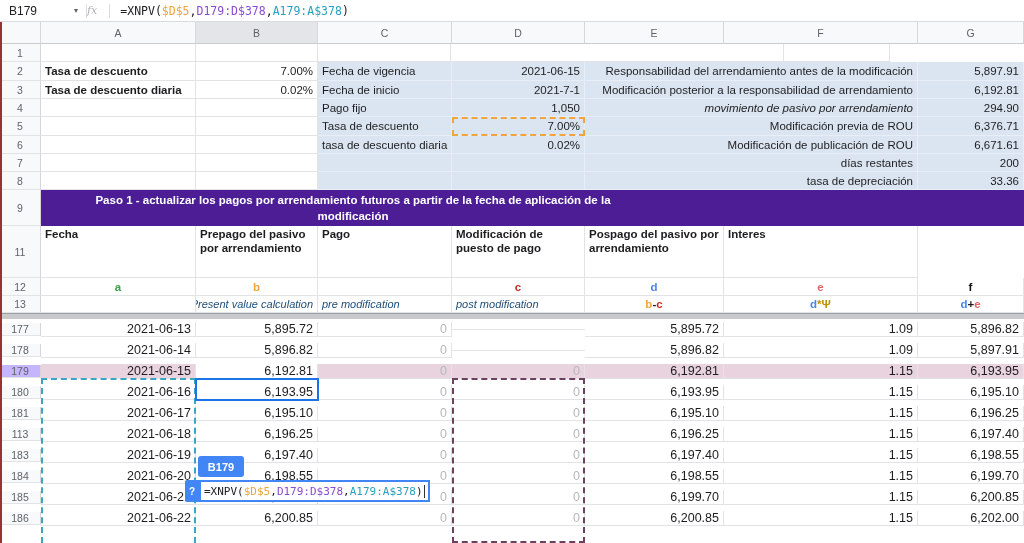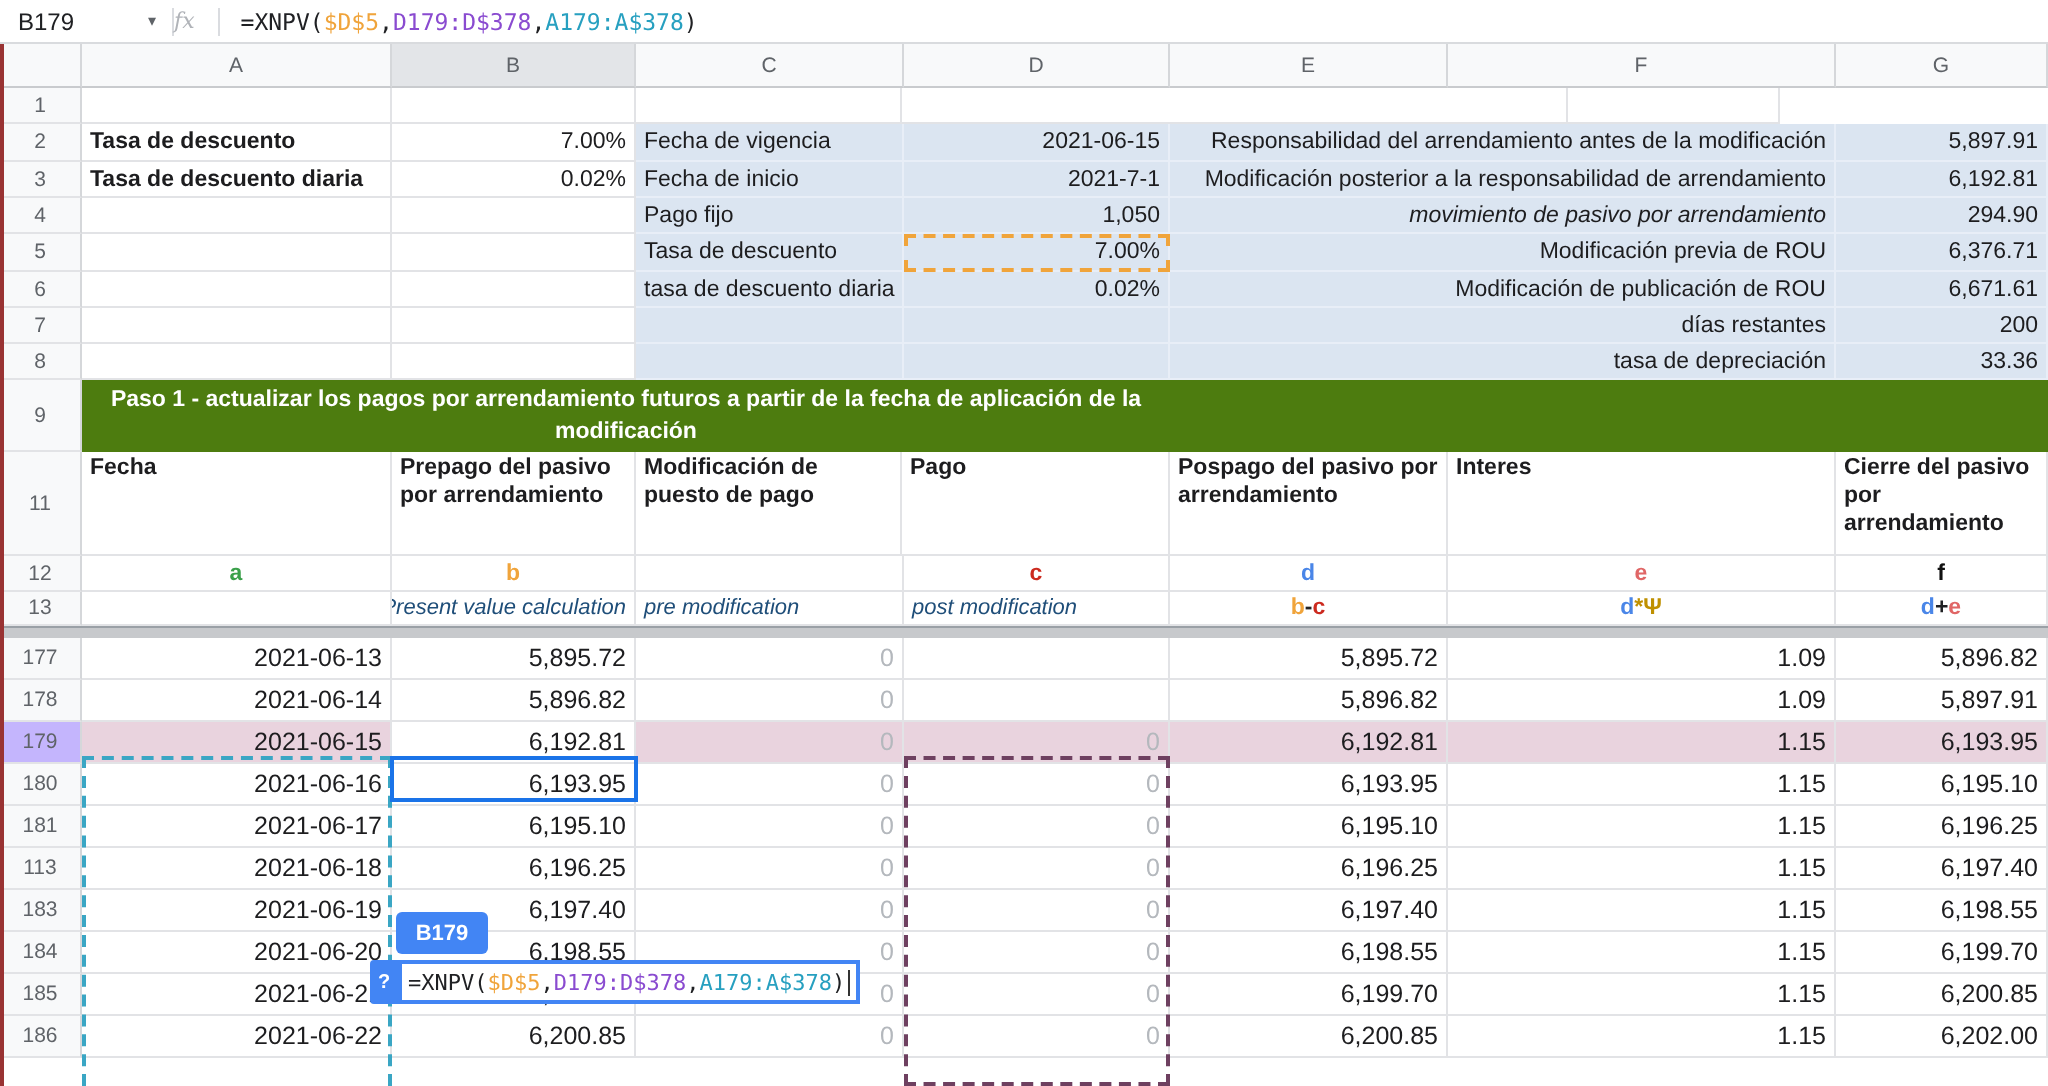--- a/index.html
+++ b/index.html
@@ -41,29 +41,29 @@
   .blue{background:#dbe5f1;border-right-color:#e8eef7;border-bottom-color:#e8eef7;}
   .it{font-style:italic}
   .hdr{font-weight:bold;align-items:flex-start;padding-top:2px;line-height:1.2;white-space:normal;font-size:11.5px;}
   .ltr{justify-content:center;font-weight:bold;font-size:11.5px;}
   .sub{font-style:italic;color:#1f4e79;font-size:11px;}
   .sub-r{justify-content:flex-end}
   .hint{justify-content:center;font-weight:bold;font-size:11.5px;}
 
   
   .banner-fill{width:983px;display:flex;align-items:center;box-sizing:border-box;flex:none;}
-  .purple .banner-fill{background:#4d7c0f;}
+  .purple .banner-fill{background:#4c1d95;padding-left:40px;}
   .green .banner-fill{background:#63a960;}
   .banner-inner{width:544px;text-align:center;color:#fff;font-weight:bold;font-size:11.5px;line-height:1.4;}
 
   
   .freeze-divider{width:1024px;height:6px;background:#c7c9cc;border-top:1px solid #9aa0a6;box-sizing:border-box;}
 
   
-  .data-row{height:21px;}
+  .data-row{height:21px;align-items:center;}
   .data-row .cell{font-size:12.5px;background:#fff;}
   .data-row .rh{background:#f8f9fa;font-size:10.5px;}
   .zero{color:#b4b8bd;}
   .hl .cell{background:#e9d3de;}
   .hl .rh{background:#c4b5fd;}
   .hl .sel-cell{background:#fff;}
 
   
   .ants{position:absolute;box-sizing:border-box;pointer-events:none;z-index:9;}
   .ants-orange{left:452px;top:117px;width:133px;height:19px;border:2px dashed #f0a43b;}
@@ -194,25 +194,24 @@
       <div class="banner-fill">
         <div class="banner-inner">Paso 1 - actualizar los pagos por arrendamiento futuros a partir de la fecha de aplicación de la modificación</div>
       </div>
     </div>
 
 
     <div class="row h52">
       <div class="cell rh">11</div>
       <div class="cell c-a hdr">Fecha</div>
       <div class="cell c-b hdr">Prepago del pasivo por arrendamiento</div>
+      <div class="cell c-c hdr">Pago</div>
       <div class="cell c-d hdr">Modificación de puesto de pago</div>
-      <div class="cell c-c hdr">Pago</div>
       <div class="cell c-e hdr">Pospago del pasivo por arrendamiento</div>
       <div class="cell c-f hdr">Interes</div>
-      <div class="cell c-g hdr">Cierre del pasivo por arrendamiento</div>
     </div>
 
     <div class="row h18">
       <div class="cell rh">12</div>
       <div class="cell c-a ltr" style="color:#3aa04a">a</div>
       <div class="cell c-b ltr" style="color:#f0a43b">b</div>
       <div class="cell c-c ltr"></div>
       <div class="cell c-d ltr" style="color:#cc2a1f">c</div>
       <div class="cell c-e ltr" style="color:#4a86e8">d</div>
       <div class="cell c-f ltr" style="color:#e06666">e</div>

